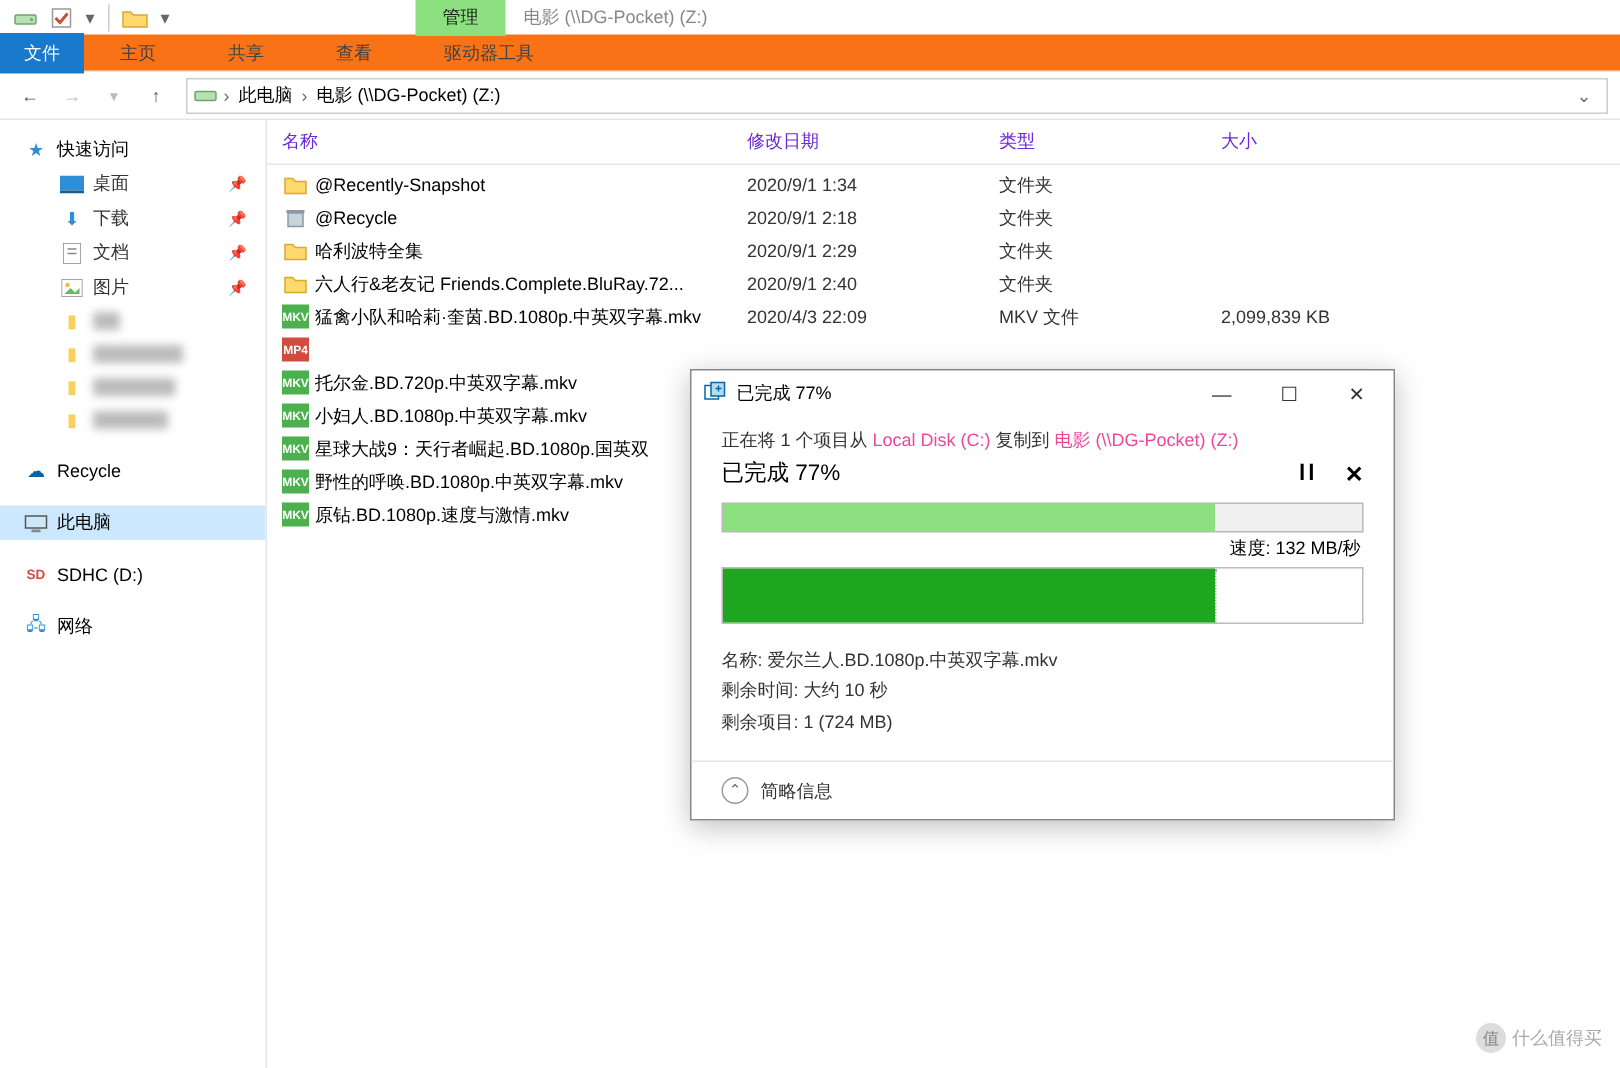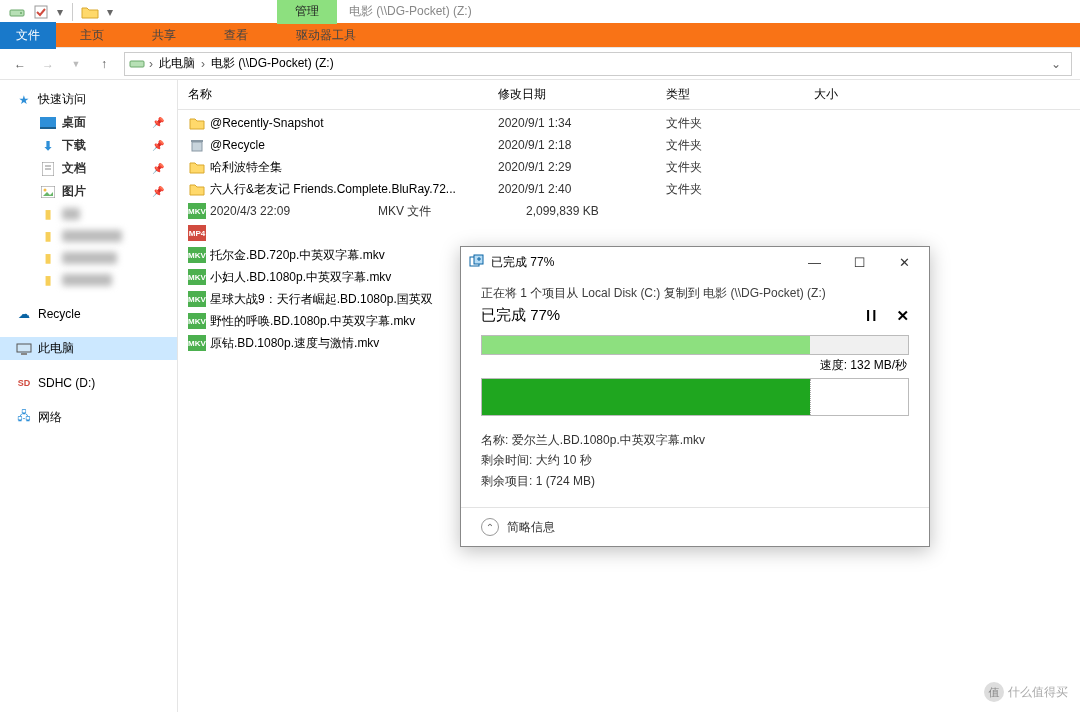--- a/index.html
+++ b/index.html
@@ -20,30 +20,30 @@
 .nav-arrow { width: 24px; height: 24px; display: flex; align-items: center; justify-content: center; color: #555; }
 .nav-arrow.disabled { color: #bbb; }
 .addr-box { flex: 1; border: 1px solid #ccc; height: 24px; display: flex; align-items: center; padding: 0 4px; margin-left: 4px; }
 .addr-seg { color: #000; padding: 0 2px; }
 .addr-sep { color: #666; padding: 0 4px; }
 .addr-dd { margin-left: auto; color: #666; padding: 0 6px; }
 
 .main { display: flex; height: calc(100% - 80px); }
 .sidebar { width: 178px; border-right: 1px solid #e5e5e5; padding: 8px 0; overflow-y: auto; }
 .side-group { margin-bottom: 12px; }
-.side-item { display: flex; align-items: center; padding: 3px 8px 3px 24px; gap: 6px; position: relative; font-weight: bold; }
+.side-item { display: flex; align-items: center; padding: 3px 8px 3px 24px; gap: 6px; position: relative; }
 .side-item.selected { background: #cce8ff; }
 .side-item.header { padding-left: 16px; font-weight: normal; }
 .side-item.sub { padding-left: 40px; color: #333; }
 .side-icon { width: 16px; height: 16px; display: inline-flex; align-items: center; justify-content: center; }
 .pin { color: #888; font-size: 10px; position: absolute; right: 12px; }
 .blur { filter: blur(3px); background: #bbb; color: transparent; border-radius: 2px; display: inline-block; }
 
 .content { flex: 1; display: flex; flex-direction: column; }
-.col-headers { display: flex; border-bottom: 1px solid #e5e5e5; padding: 6px 0 6px 10px; color: #000000; font-size: 12px; }
+.col-headers { display: flex; border-bottom: 1px solid #e5e5e5; padding: 6px 0 6px 10px; color: #6d28d9; font-size: 12px; }
 .col { padding-right: 8px; }
 .c-name { width: 310px; }
 .c-date { width: 168px; }
 .c-type { width: 148px; }
 .c-size { width: 140px; }
 
 .file-list { padding: 2px 0; }
 .file-row { display: flex; align-items: center; height: 22px; padding-left: 10px; }
 .file-icon { width: 18px; height: 16px; margin-right: 4px; display: inline-flex; align-items: center; justify-content: center; font-size: 8px; font-weight: bold; color: #fff; }
 .fi-folder { color: #f7cf5a; font-size: 14px; }
@@ -55,21 +55,21 @@
 .f-size { width: 140px; text-align: left; color: #333; }
 
 .dialog { position: absolute; left: 460px; top: 246px; width: 470px; background: #fff; border: 1px solid #888; box-shadow: 0 4px 18px rgba(0,0,0,.25); }
 .dlg-titlebar { height: 30px; display: flex; align-items: center; padding: 0 2px 0 8px; }
 .dlg-title-icon { width: 16px; height: 16px; margin-right: 6px; color: #0a64a4; }
 .dlg-title { flex: 1; font-size: 12px; }
 .dlg-btn { width: 45px; height: 28px; display: flex; align-items: center; justify-content: center; font-size: 13px; color: #333; }
 
 .dlg-body { padding: 8px 20px 16px 20px; }
 .dlg-msg { font-size: 12px; color: #333; }
-.dlg-link { color: #404040; }
+.dlg-link { color: #ec4899; }
 .dlg-progress-title { font-size: 15px; margin: 4px 0 10px 0; display: flex; align-items: center; }
 .dlg-ctrl { margin-left: auto; display: flex; gap: 18px; font-size: 15px; font-weight: bold; }
 .pbar-wrap { border: 1px solid #bbb; height: 20px; position: relative; background: #f0f0f0; margin-bottom: 2px; }
 .pbar-fill { background: #8de07f; height: 100%; }
 .pbar-speed { text-align: right; font-size: 12px; margin: 2px 2px 4px 0; }
 .chart { border: 1px solid #bbb; height: 38px; position: relative; background: #fff; }
 .chart-fill { position: absolute; left: 0; top: 0; bottom: 0; background: #1fa61f; }
 .chart-line { position: absolute; top: 0; bottom: 0; border-right: 1px dotted #aaa; }
 .dlg-detail { margin-top: 14px; font-size: 12px; line-height: 1.7; color: #333; }
 .dlg-footer { border-top: 1px solid #e3e3e3; padding: 10px 20px; display: flex; align-items: center; gap: 8px; font-size: 12px; color: #333; }
@@ -277,20 +277,21 @@
               <path d="M1 3 L6 3 L8 5 L15 5 L15 13 L1 13 Z" fill="#ffd96b" stroke="#d9a82e"></path>
             </svg>
           </span>
           <span class="f-name">六人行&amp;老友记 Friends.Complete.BluRay.72...</span>
           <span class="f-date">2020/9/1 2:40</span>
           <span class="f-type">文件夹</span>
           <span class="f-size"></span>
         </div>
         <div class="file-row">
           <span class="file-icon fi-mkv">MKV</span>
+          <span class="f-name">猛禽小队和哈莉·奎茵.BD.1080p.中英双字幕.mkv</span>
           <span class="f-date">2020/4/3 22:09</span>
           <span class="f-type">MKV 文件</span>
           <span class="f-size">2,099,839 KB</span>
         </div>
         <div class="file-row">
           <span class="file-icon fi-mp4">MP4</span>
           <span class="f-date"></span>
           <span class="f-type"></span>
           <span class="f-size"></span>
         </div>

